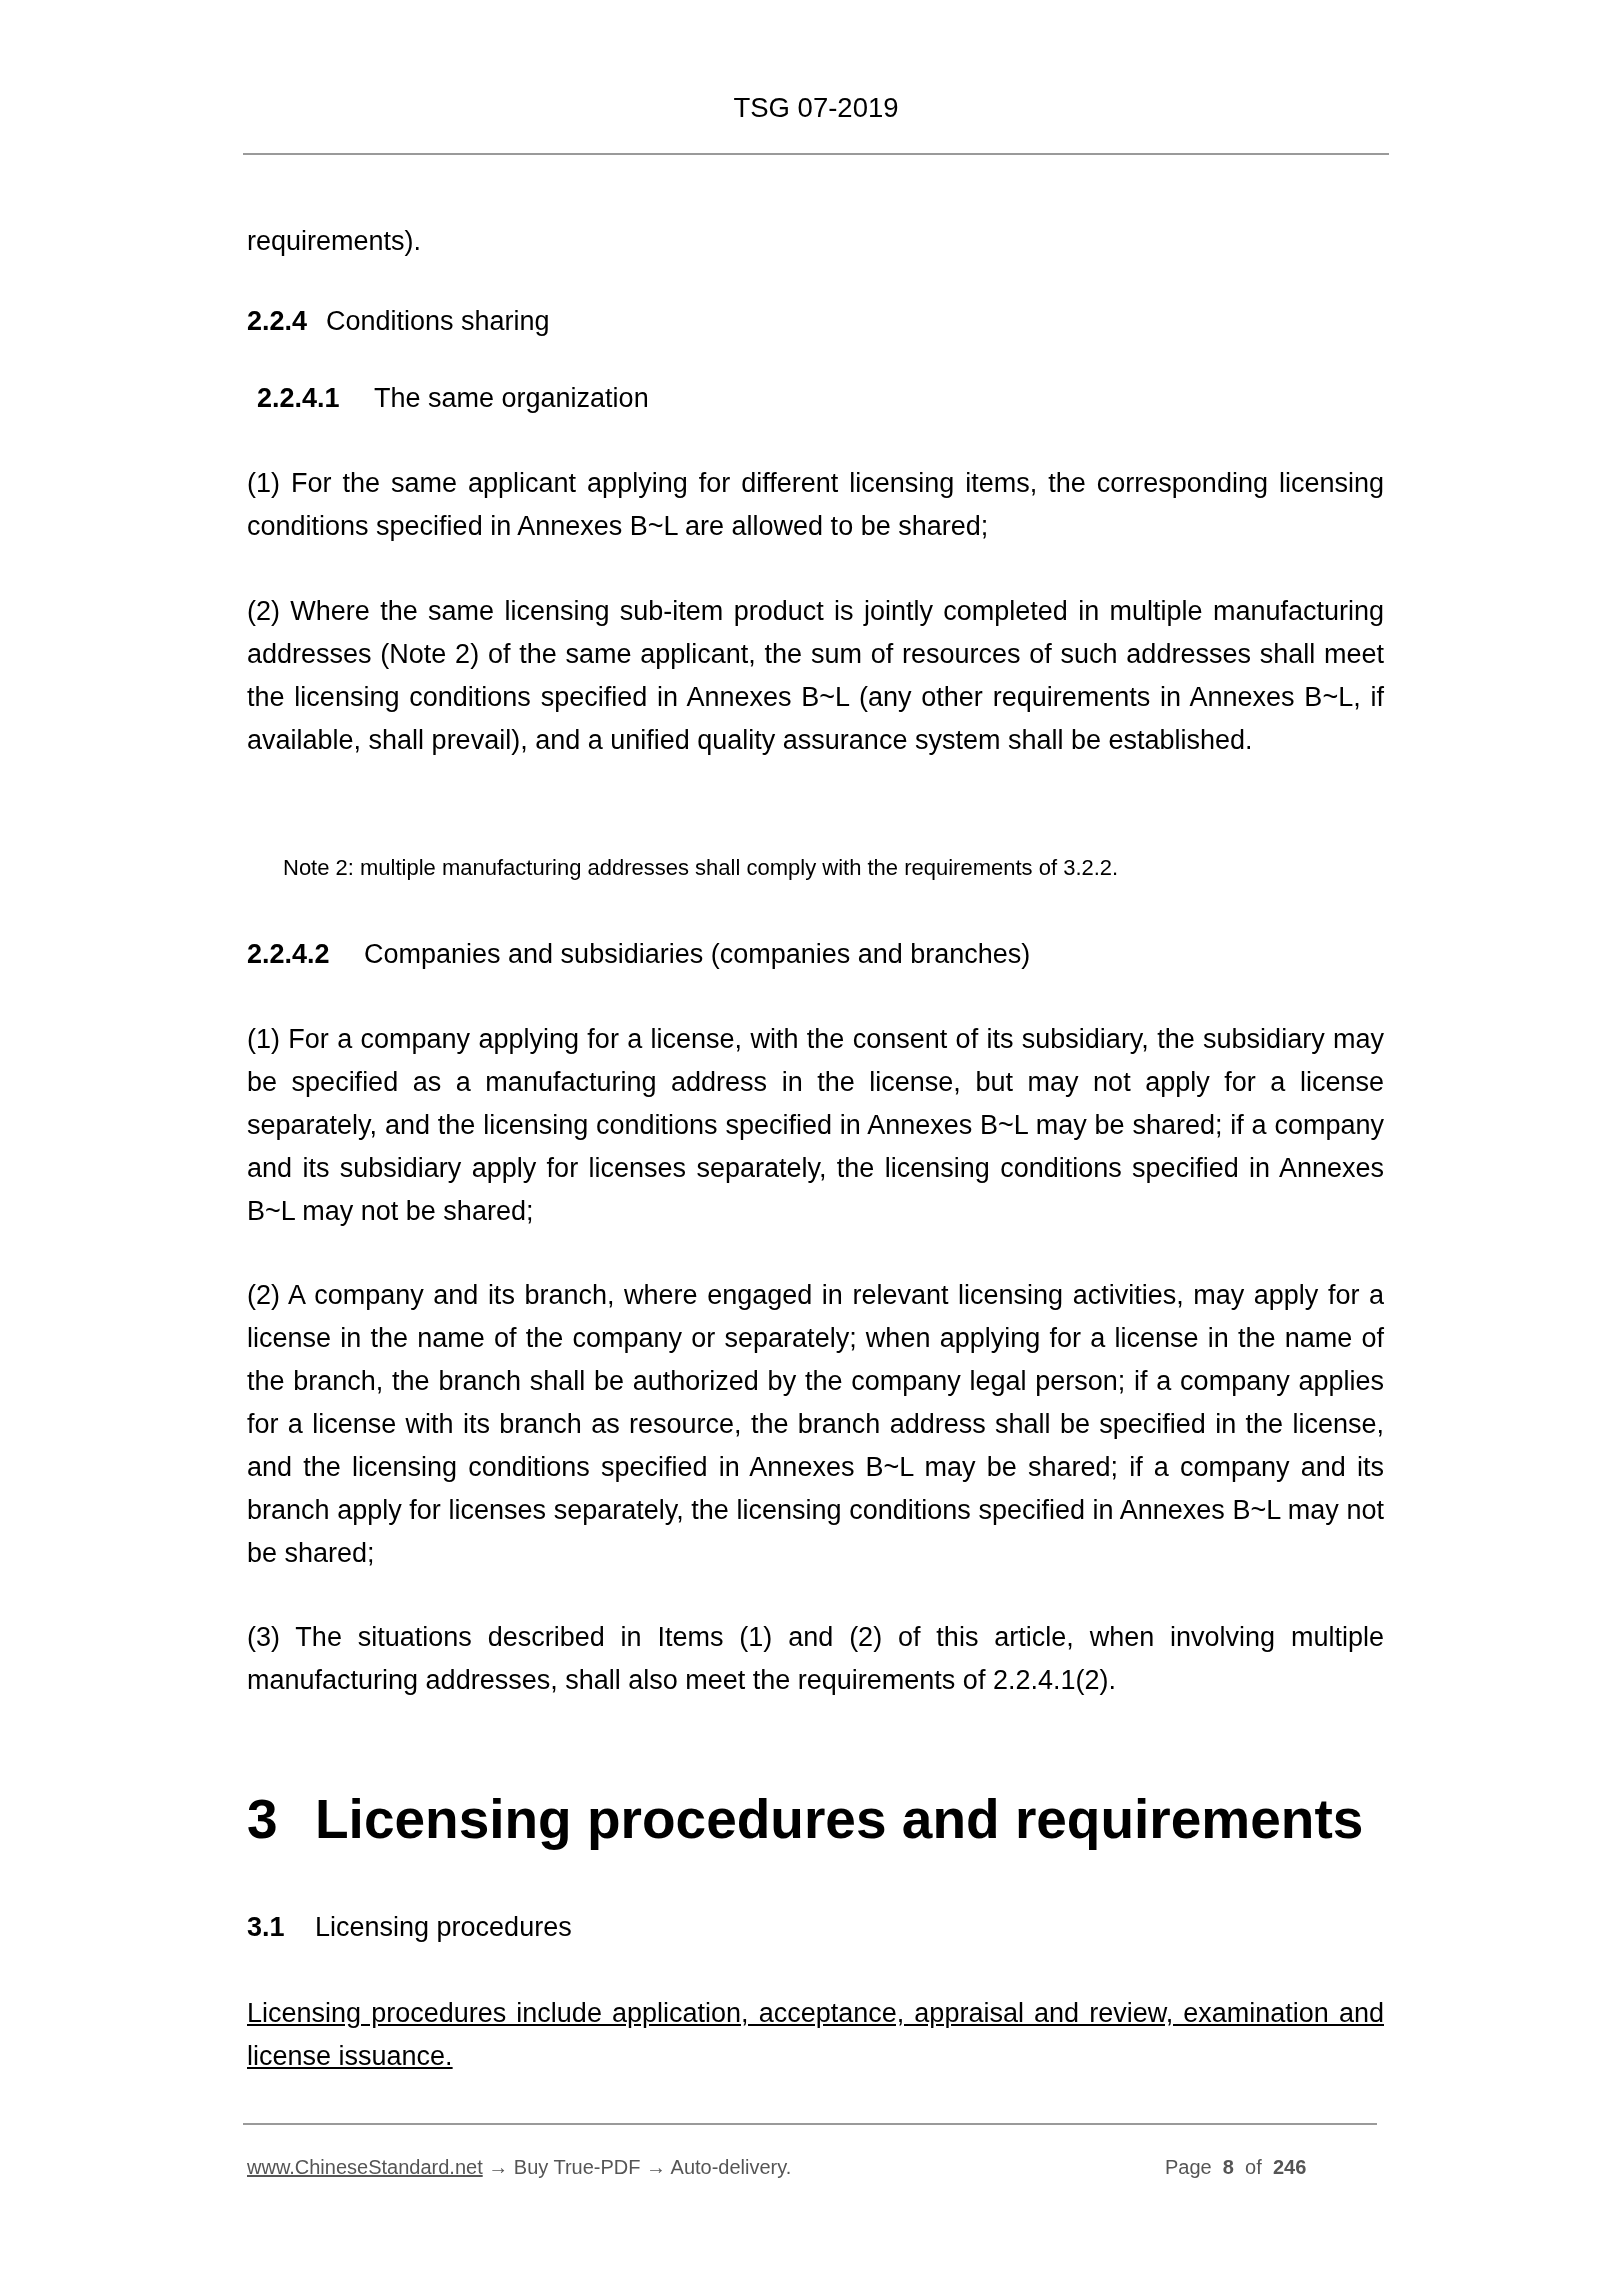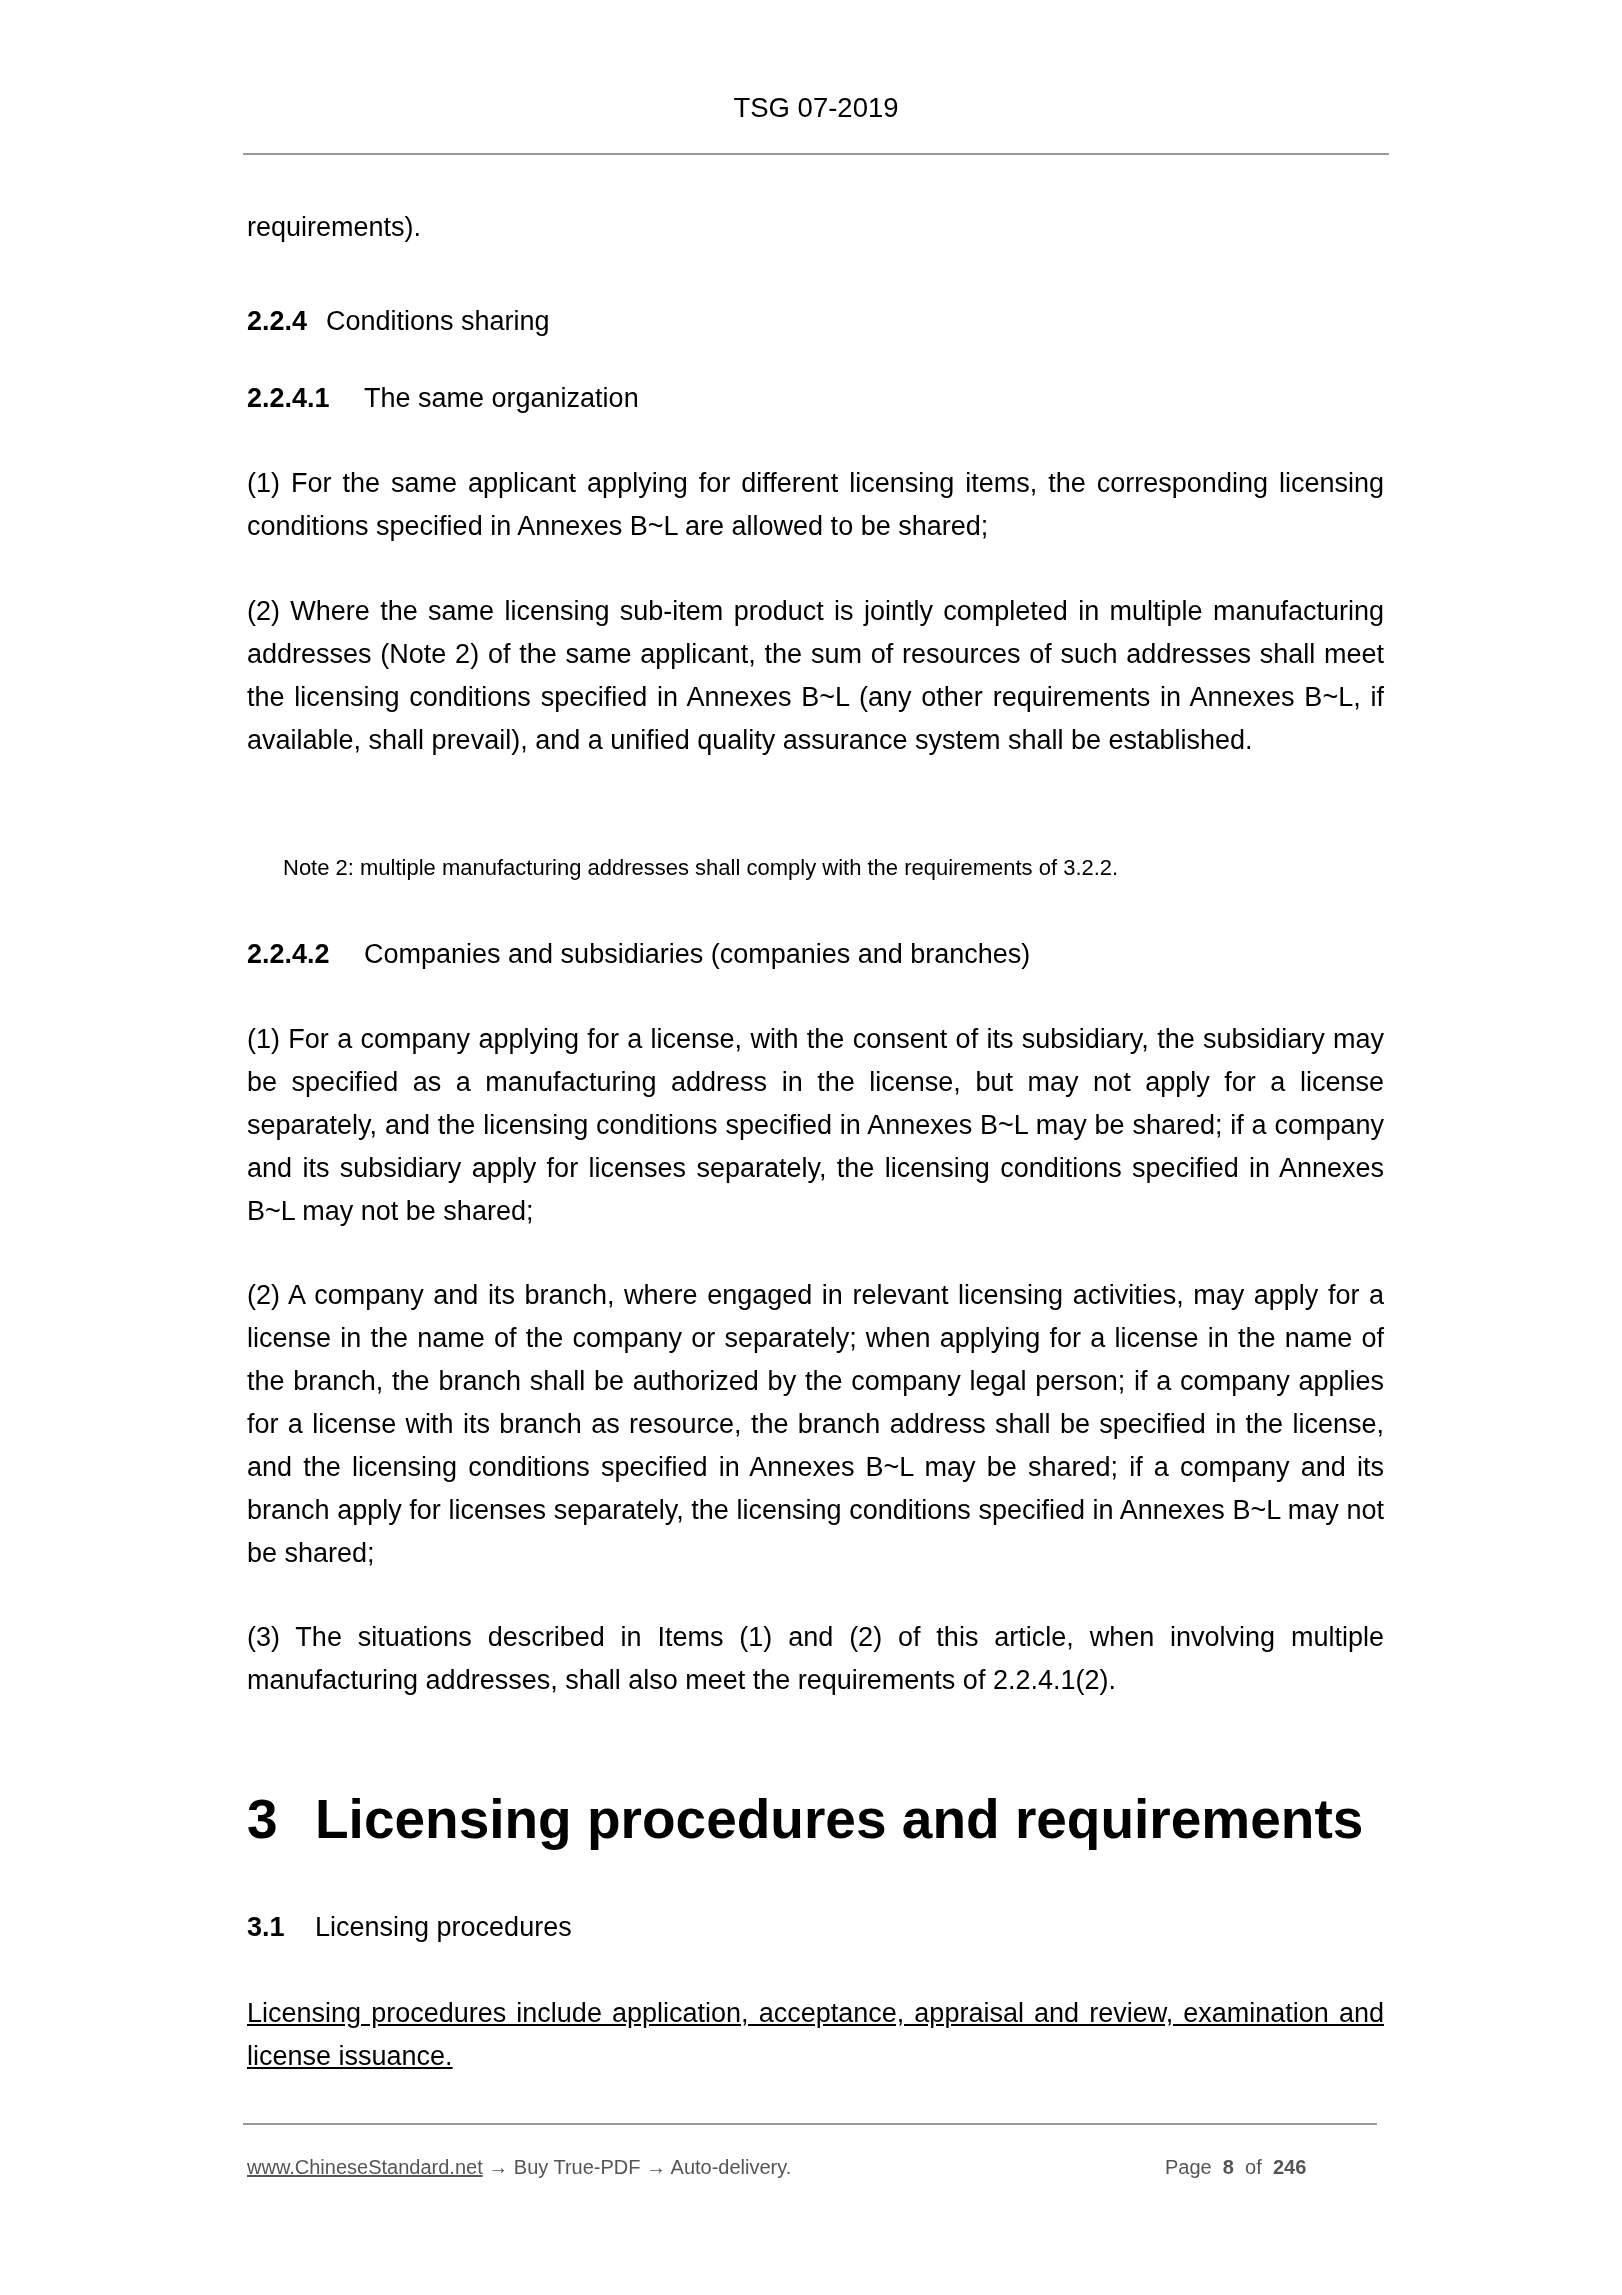--- a/index.html
+++ b/index.html
@@ -19,28 +19,28 @@
   .ftr { position:absolute; top:2156px; font-size:20px; color:#555; }
   .ftr a { color:#555; text-decoration:underline; }
   .b { font-weight:bold; }
 </style>
 </head>
 <body>
 
 <div class="hdr">TSG 07-2019</div>
 <div class="hrule" style="top:153px;"></div>
 
-<div class="blk" style="top:206px;">requirements).</div>
+<div class="blk" style="top:220px;">requirements).</div>
 
 <div class="blk" style="top:300px;">
   <span class="num h2num">2.2.4</span><span>Conditions sharing</span>
 </div>
 
 <div class="blk" style="top:377px;">
-  <span class="num h3num" style="width:117px;">2.2.4.1</span><span>The same organization</span>
+  <span class="num h3num" style="width:117px;margin-left:10px;">2.2.4.1</span><span>The same organization</span>
 </div>
 
 <div class="blk just" style="top:462px;">(1) For the same applicant applying for different licensing items, the corresponding licensing conditions specified in Annexes B~L are allowed to be shared;</div>
 
 <div class="blk just" style="top:590px;">(2) Where the same licensing sub-item product is jointly completed in multiple manufacturing addresses (Note 2) of the same applicant, the sum of resources of such addresses shall meet the licensing conditions specified in Annexes B~L (any other requirements in Annexes B~L, if available, shall prevail), and a unified quality assurance system shall be established.</div>
 
 <div class="blk note" style="top:851px;margin-left:36px;">Note 2: multiple manufacturing addresses shall comply with the requirements of 3.2.2.</div>
 
 <div class="blk" style="top:933px;">
   <span class="num h3num">2.2.4.2</span><span>Companies and subsidiaries (companies and branches)</span>

